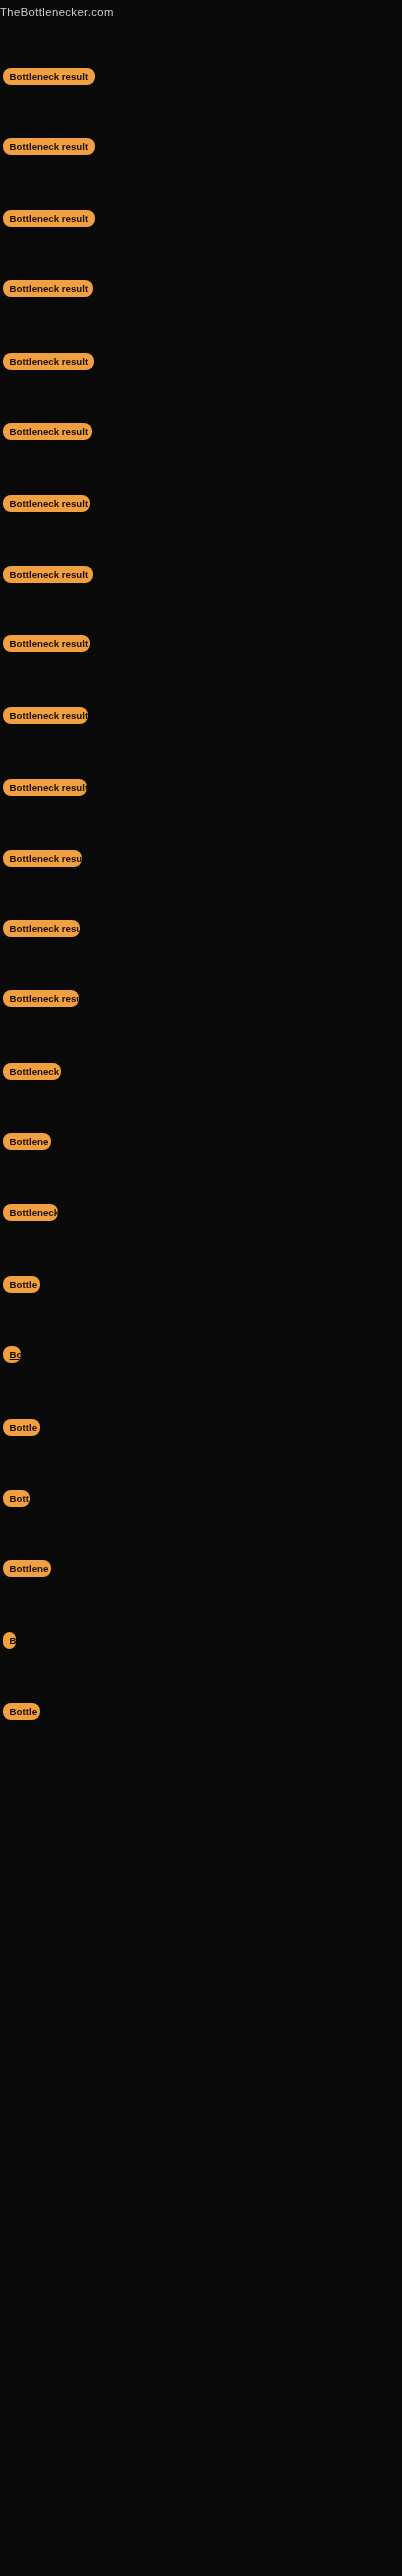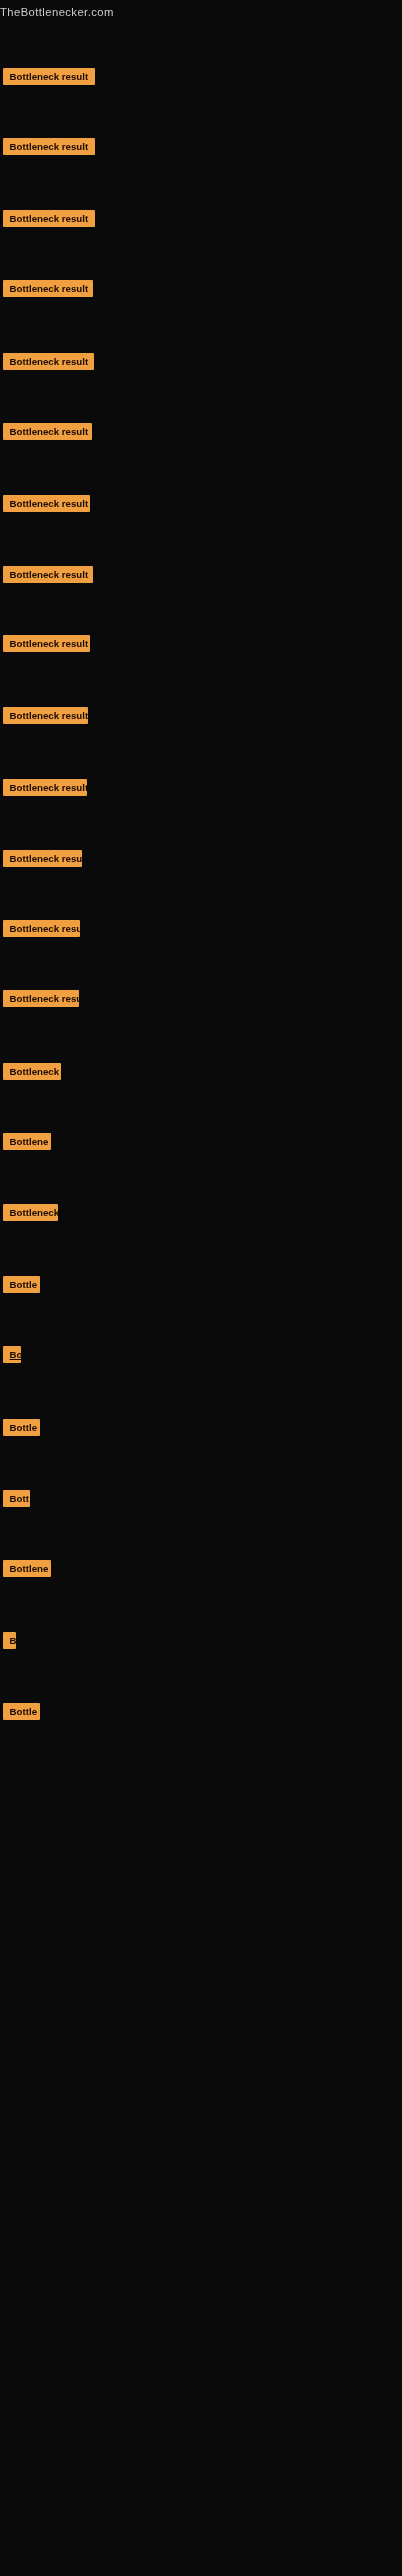--- a/index.html
+++ b/index.html
@@ -24,21 +24,21 @@
       letter-spacing: 0.4px;
     }
 
     .bottleneck-badge {
       display: inline-block;
       background-color: #f0a040;
       color: #1a0a00;
       font-size: 9.7px;
       font-weight: bold;
       padding: 3.2px 6.4px;
-      border-radius: 1px;
+      border-radius: 8px;
       white-space: nowrap;
       overflow: hidden;
     }
   </style>
 </head>
 <body>
 
 <div class="site-title">TheBottlenecker.com</div>
 
 <div id="results-container" style="position: relative; width: 403px; height: 2576px;">

